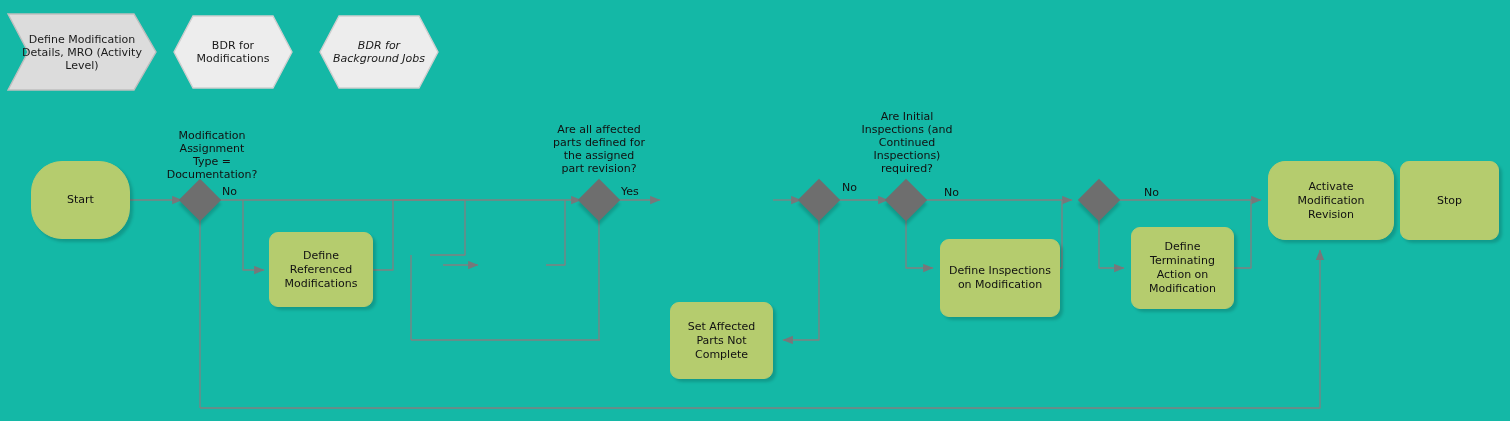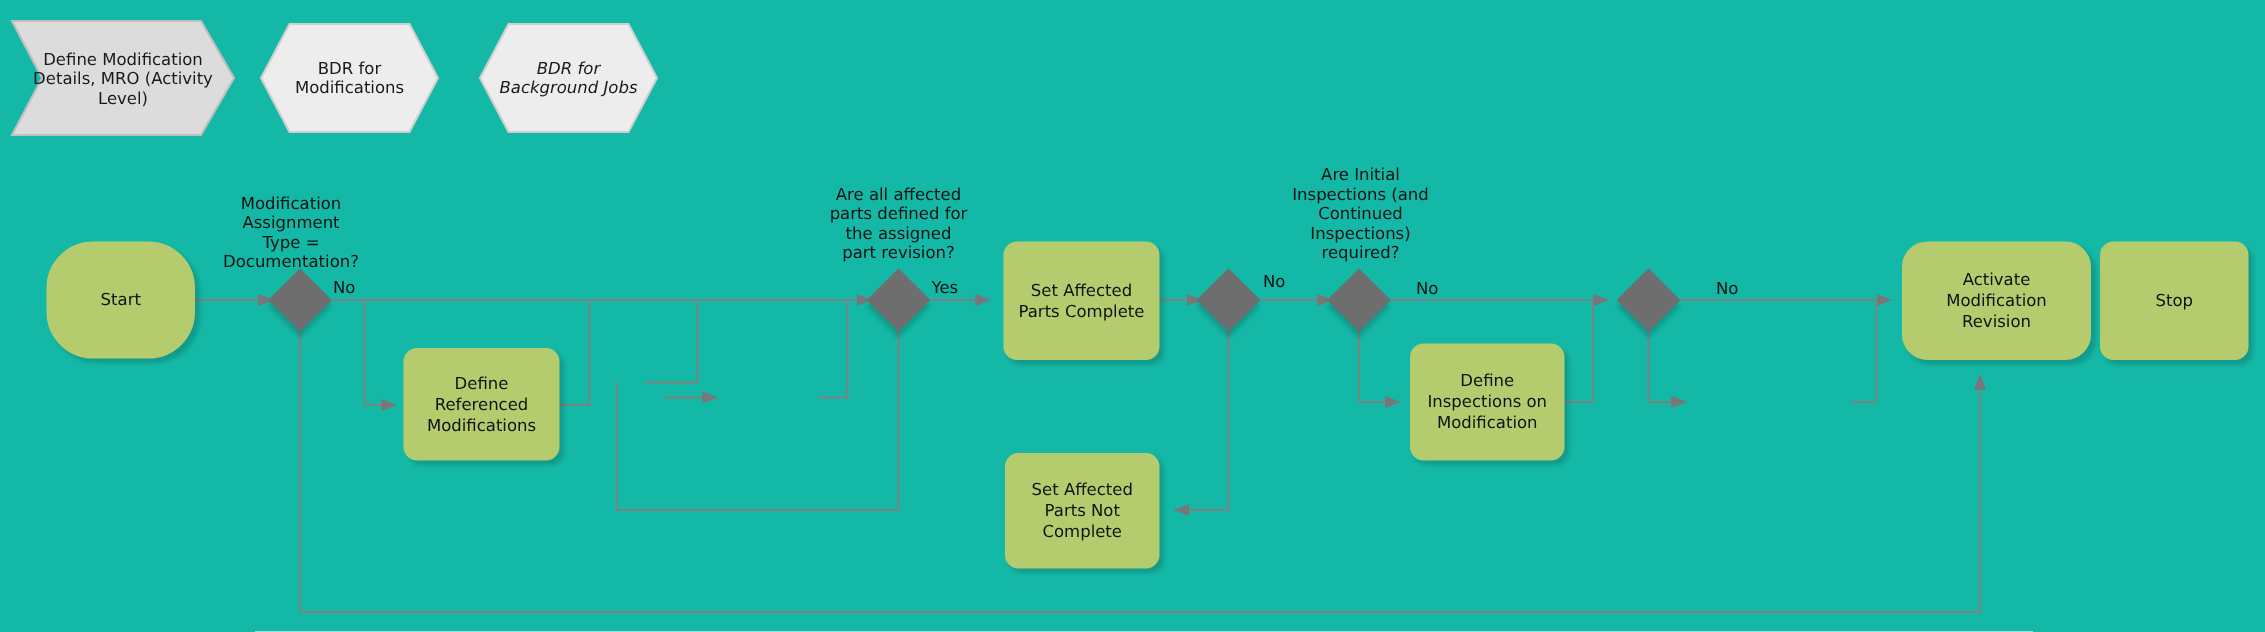--- a/index.html
+++ b/index.html
@@ -181,55 +181,57 @@
     <span>Start</span>
   </div>
 
   <div class="task" style="left:269px; top:232px; width:104px; height:75px;">
     <span>Define
 Referenced
 Modifications</span>
   </div>
 
 
-  <div class="task" style="left:669px; top:161px; width:104px; height:79px;">
-    <span>Set Affected
-Parts Complete</span>
-  </div>
 
   <div class="task" style="left:670px; top:302px; width:103px; height:77px;">
     <span>Set Affected
 Parts Not
 Complete</span>
   </div>
 
-  <div class="task" style="left:940px; top:229px; width:103px; height:78px;text-align:center;">
+  <div class="task" style="left:940px; top:239px; width:120px; height:78px;text-align:center;">
     <span>Define
 Inspections on
 Modification</span>
   </div>
 
+  <div class="task" style="left:1131px; top:227px; width:103px; height:82px;">
+    <span>Define
+Terminating
+Action on
+Modification</span>
+  </div>
 
   <div class="task" style="left:1268px; top:161px; width:126px; height:79px;border-radius:17px;">
     <span>Activate
 Modification
 Revision</span>
   </div>
 
   <div class="task" style="left:1400px; top:161px; width:99px; height:79px;">
     <span>Stop</span>
   </div>
 
   <div class="gateway" style="left:185px; top:185px;"></div>
   <div class="gateway" style="left:584px; top:185px;"></div>
   <div class="gateway" style="left:804px; top:185px;"></div>
   <div class="gateway" style="left:891px; top:185px;"></div>
   <div class="gateway" style="left:1084px; top:185px;"></div>
 
-  <div class="glabel" style="left:124px; top:129px; width:140px;">Modification
+  <div class="glabel" style="left:142px; top:129px; width:140px;">Modification
 Assignment
 Type =
 Documentation?</div>
   <div class="glabel" style="left:528px; top:123px; width:142px;">Are all affected
 parts defined for
 the assigned
 part revision?</div>
   <div class="glabel" style="left:835px; top:110px; width:144px;">Are Initial
 Inspections (and
 Continued

